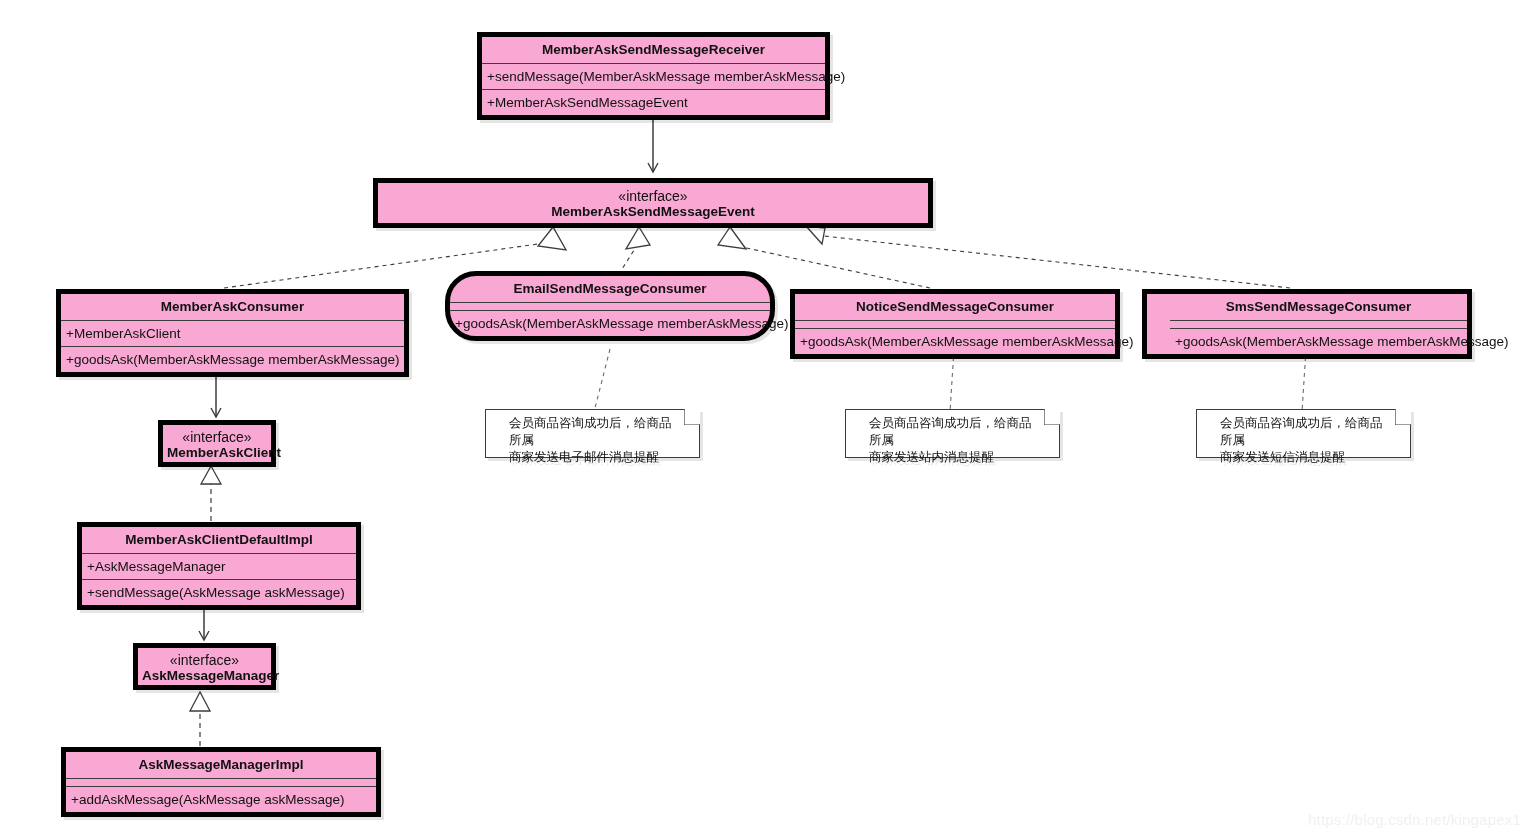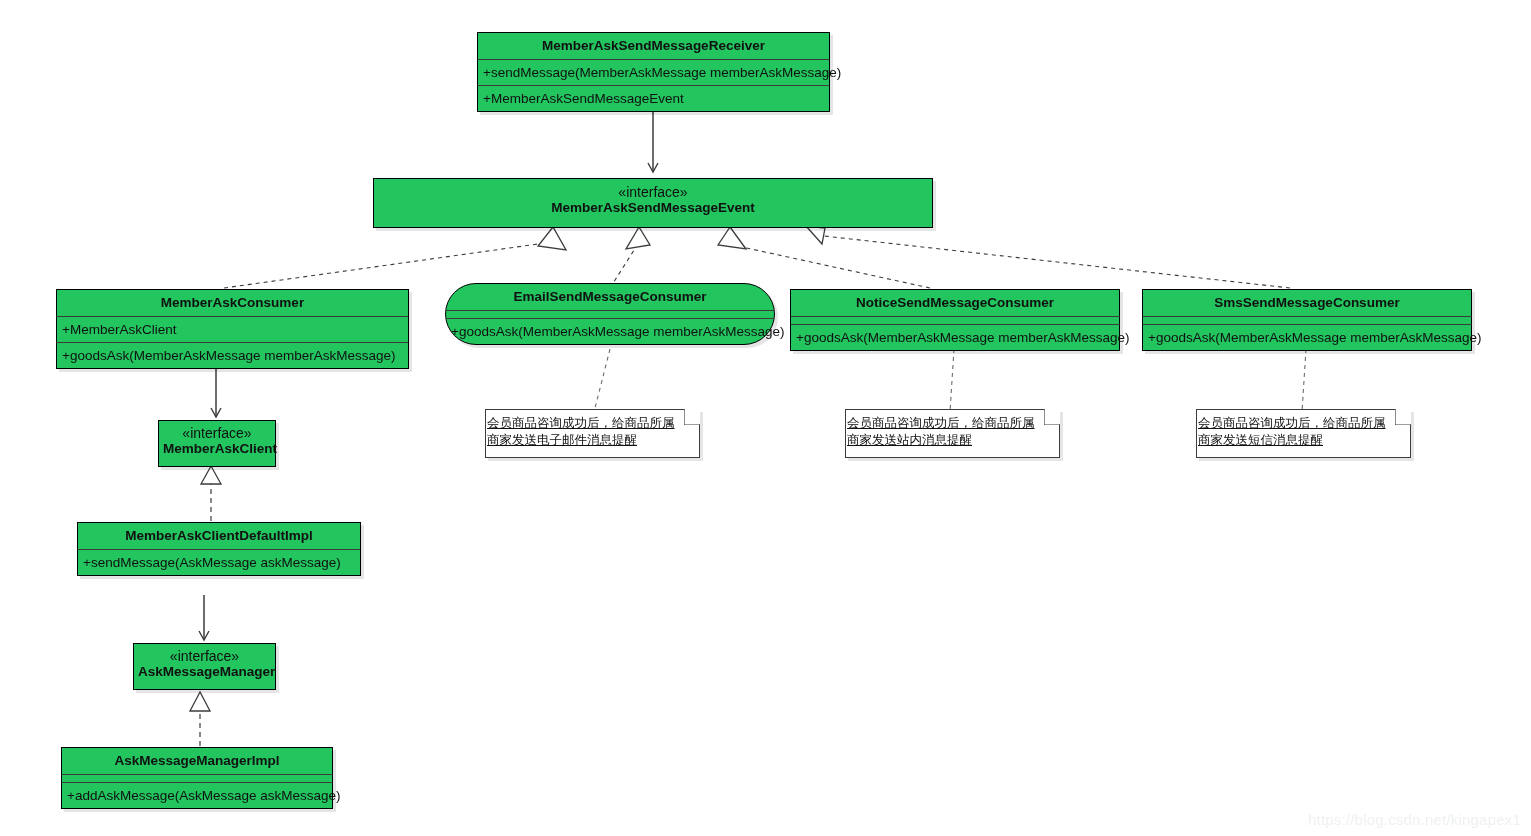--- a/index.html
+++ b/index.html
@@ -10,22 +10,22 @@
     overflow:hidden;
     position:relative;
   }
   #canvas{position:absolute;left:0;top:0;width:1531px;height:836px;}
   svg.links{position:absolute;left:0;top:0;width:1531px;height:836px;pointer-events:none;}
 
   
   .uml-class{
     position:absolute;
     box-sizing:border-box;
-    background:#22c55e;
-    border:1px solid #000000;
+    background:#f9a8d4;
+    border:5px solid #000000;
     box-shadow:3px 3px 0 0 rgba(0,0,0,0.10);
     z-index:5;
   }
   .uml-class .title{
     text-align:center;
     font-weight:bold;
     font-size:13.5px;
     color:#111;
     padding:5px 4px 5px 4px;
     line-height:16px;
@@ -68,23 +68,22 @@
     clip-path:polygon(0 0, calc(100% - 16px) 0, 100% 16px, 100% 100%, 0 100%);
   }
   .uml-note .fold{
     position:absolute;
     right:0;top:0;
     width:16px;height:16px;
     pointer-events:none;
   }
   .uml-note .note-text{
     position:relative;
-    padding:6px 18px 6px 2px;
+    padding:6px 18px 6px 24px;
     white-space:pre-line;
-    text-decoration:underline;
   }
 
   .watermark{
     position:absolute;
     right:10px;bottom:8px;
     font-size:15px;
     color:#eef0f2;
     letter-spacing:0.2px;
     z-index:2;
     white-space:nowrap;
@@ -167,58 +166,59 @@
       <span>MemberAskSendMessageEvent</span>
     </div>
   </div>
 
   <div class="uml-class" style="left:56px;top:289px;width:353px;">
     <div class="title">MemberAskConsumer</div>
     <div class="compartment">+MemberAskClient</div>
     <div class="compartment">+goodsAsk(MemberAskMessage memberAskMessage)</div>
   </div>
 
-  <div class="uml-class" style="left:445px;top:283px;width:330px;border-radius:31px;">
+  <div class="uml-class" style="left:445px;top:271px;width:330px;border-radius:31px;">
     <div class="title">EmailSendMessageConsumer</div>
     <div class="compartment empty"></div>
     <div class="compartment">+goodsAsk(MemberAskMessage memberAskMessage)</div>
   </div>
 
   <div class="uml-class" style="left:790px;top:289px;width:330px;">
     <div class="title">NoticeSendMessageConsumer</div>
     <div class="compartment empty"></div>
     <div class="compartment">+goodsAsk(MemberAskMessage memberAskMessage)</div>
   </div>
 
-  <div class="uml-class" style="left:1142px;top:289px;width:330px;">
+  <div class="uml-class" style="left:1142px;top:289px;width:330px;padding-left:23px;">
     <div class="title">SmsSendMessageConsumer</div>
     <div class="compartment empty"></div>
     <div class="compartment">+goodsAsk(MemberAskMessage memberAskMessage)</div>
   </div>
 
   <div class="uml-class" style="left:158px;top:420px;width:118px;height:47px;">
     <div class="title" style="padding-top:5px;">
       <span class="stereo">«interface»</span>
       <span>MemberAskClient</span>
     </div>
   </div>
 
   <div class="uml-class" style="left:77px;top:522px;width:284px;">
     <div class="title">MemberAskClientDefaultImpl</div>
+    <div class="compartment">+AskMessageManager</div>
     <div class="compartment">+sendMessage(AskMessage askMessage)</div>
   </div>
 
   <div class="uml-class" style="left:133px;top:643px;width:143px;height:47px;">
     <div class="title" style="padding-top:5px;">
       <span class="stereo">«interface»</span>
       <span>AskMessageManager</span>
     </div>
   </div>
 
-  <div class="uml-class" style="left:61px;top:747px;width:272px;">
+  <div class="uml-class" style="left:61px;top:747px;width:320px;">
     <div class="title">AskMessageManagerImpl</div>
     <div class="compartment empty"></div>
     <div class="compartment">+addAskMessage(AskMessage askMessage)</div>
   </div>
 
   <div class="uml-note" style="left:485px;top:409px;width:215px;height:49px;">
     <div class="note-body"></div>
     <svg class="fold" viewBox="0 0 16 16" xmlns="http://www.w3.org/2000/svg">
       <path d="M0,0 L0,16 L16,16" fill="none" stroke="#3c3c3c" stroke-width="1.2"></path>
     </svg>

